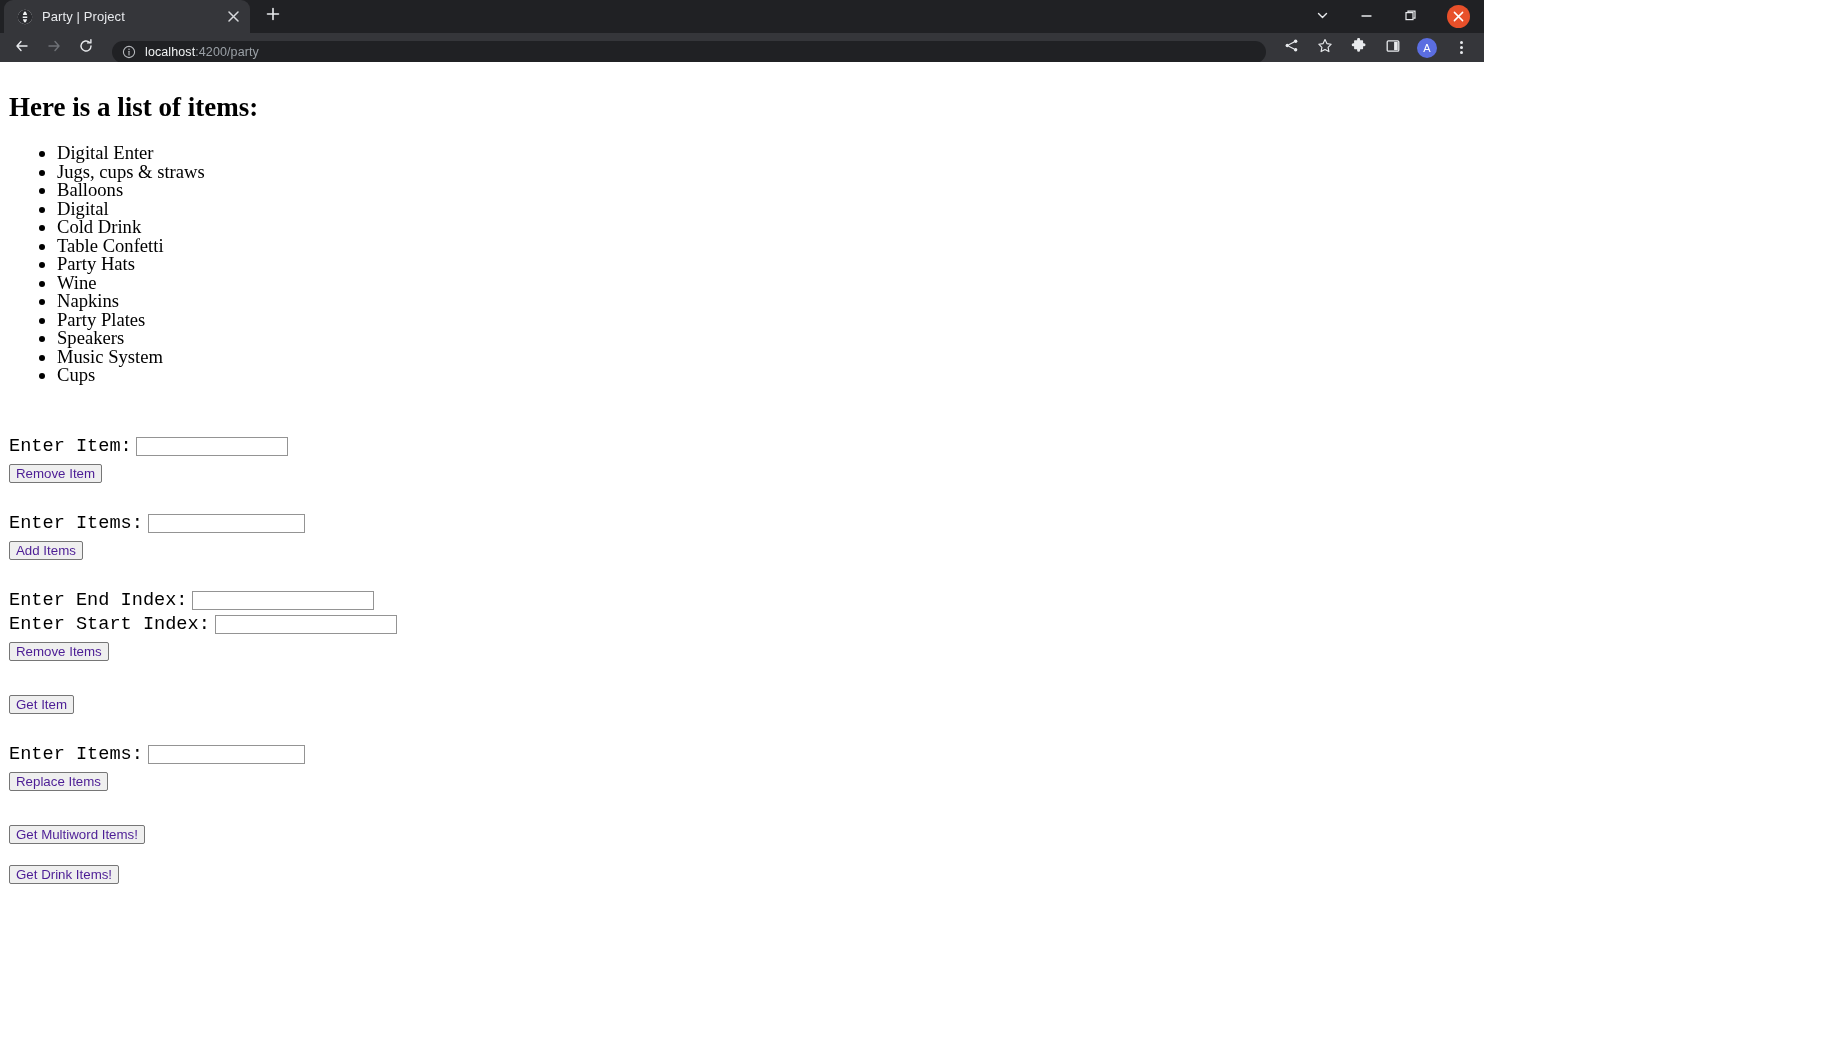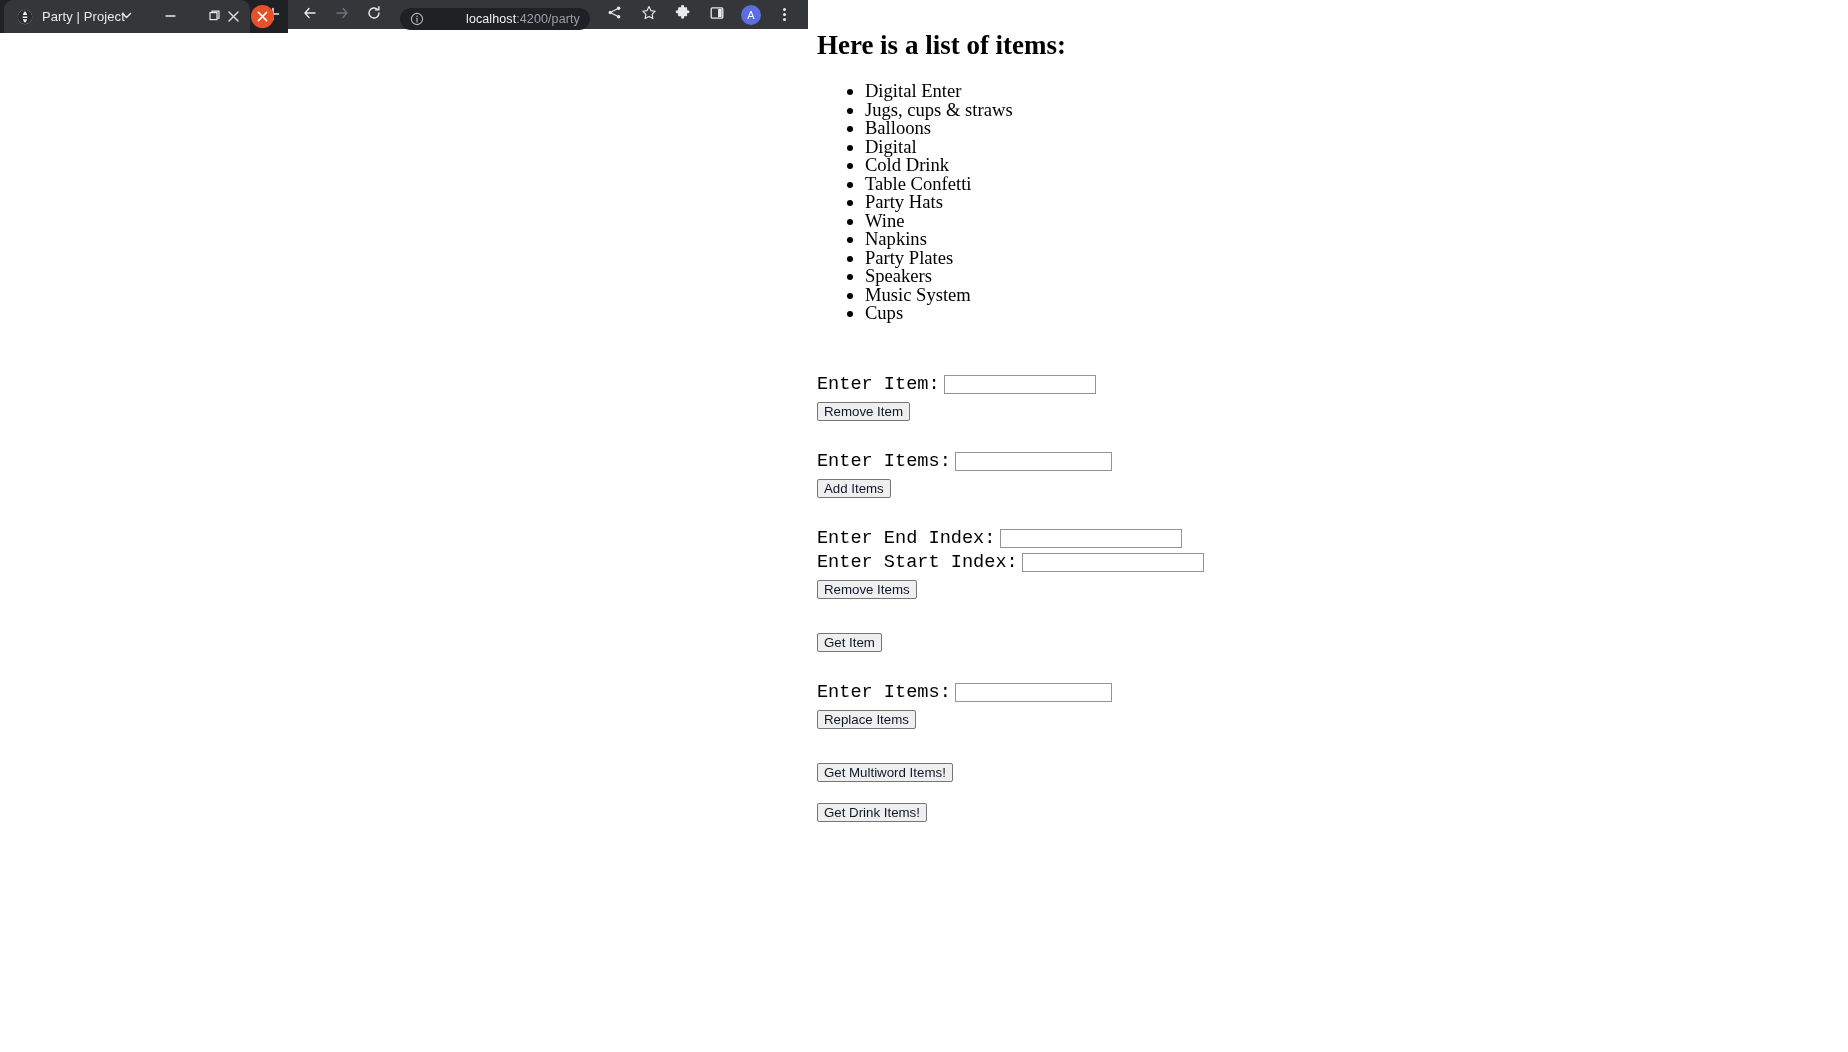--- a/index.html
+++ b/index.html
@@ -9,20 +9,21 @@
     overflow: hidden;
     background: #ffffff;
     font-family: "Liberation Sans", sans-serif;
   }
 
   
   .browser {
     width: 1484px;
     height: 1052px;
     display: flex;
+    flex-direction: column;
     background: #ffffff;
   }
 
   
   .tabstrip {
     height: 33px;
     background: #202124;
     display: flex;
     align-items: flex-end;
     position: relative;
@@ -108,21 +109,20 @@
   .omnibox {
     flex: 1 1 auto;
     height: 22px;
     background: #202124;
     border-radius: 13px;
     display: flex;
     align-items: center;
     margin: 8px 8px 0 10px;
     padding: 0 10px;
     min-width: 0;
-    gap: 33px;
   }
   .omnibox-info {
     width: 14px; height: 14px;
     flex: 0 0 14px;
     margin-right: 9px;
     display: flex; align-items: center; justify-content: center;
   }
   .url {
     font-size: 12.5px;
     white-space: nowrap;
@@ -221,21 +221,21 @@
   input.w-lg { width: 182px; }
 
   button {
     font-family: "Liberation Sans", sans-serif;
     font-size: 13.3px;
     line-height: normal;
     background: #efefef;
     border: 1px solid #767676;
     border-radius: 2px;
     padding: 1px 6px;
-    color: #0f172a;
+    color: #4c1d95;
     cursor: default;
     margin: 0;
   }
   .btn-row { margin-top: 3px; display: block; }
   .group-gap { height: 28px; }
 </style>
 </head>
 <body>
 
 <div class="browser">

